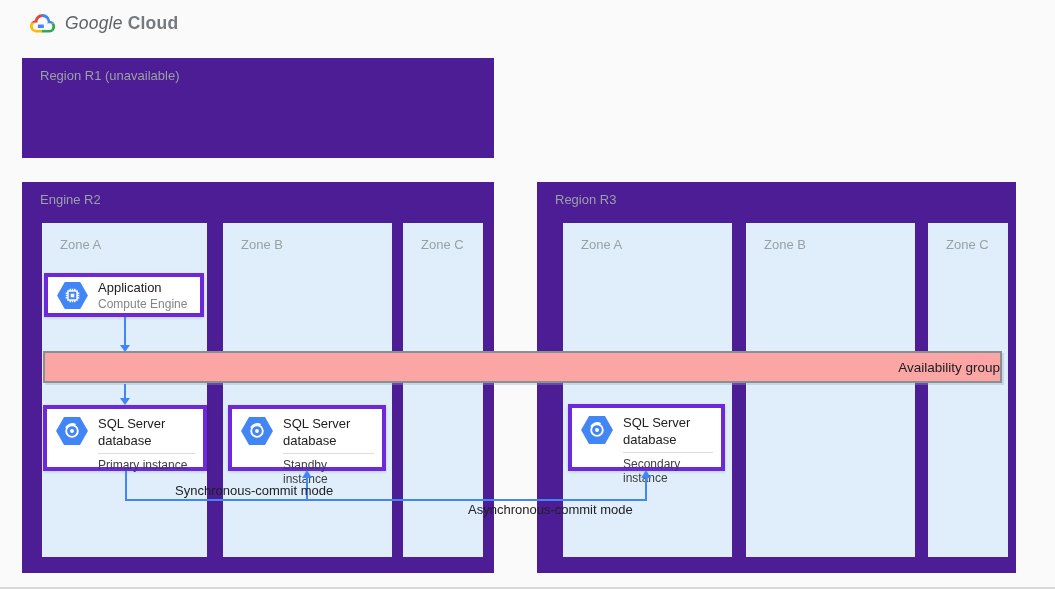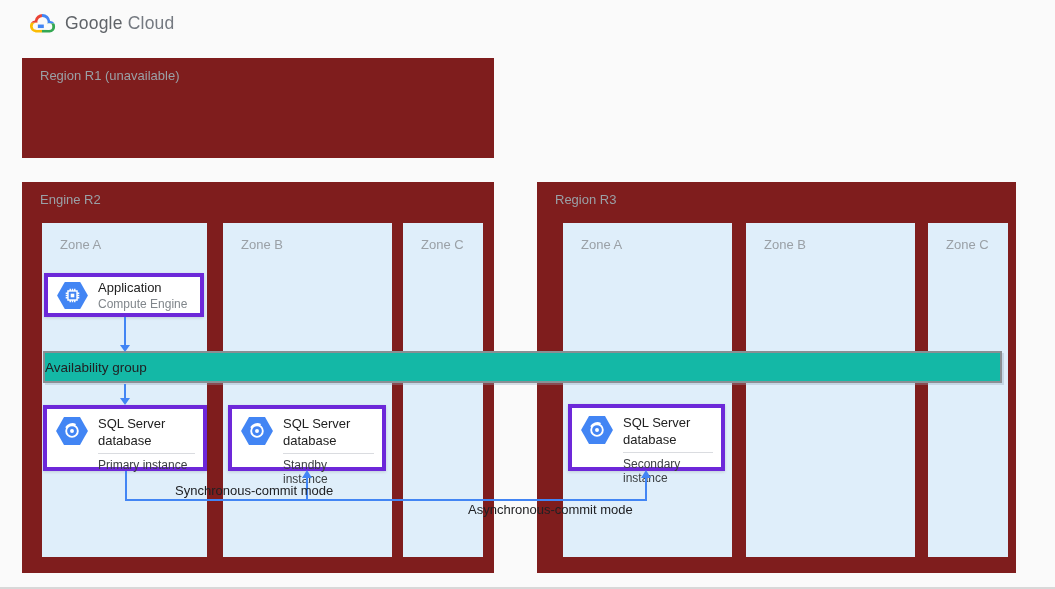--- a/index.html
+++ b/index.html
@@ -5,25 +5,25 @@
   html,body{margin:0;padding:0;background:#fff;}
   .canvas{
     position:relative; width:1055px; height:589px; background:#fafafa;
     font-family:"Liberation Sans", sans-serif; overflow:hidden;
   }
   .canvas::after{content:""; position:absolute; left:0; bottom:0; width:100%; height:2px; background:#d8d8d8;}
 
   
   .logo{position:absolute; left:29px; top:12px; display:flex; align-items:center; gap:9px;}
   .logo-text{font-size:17.5px; color:#5f6368; letter-spacing:.2px;}
-  .logo-text .lg{color:#5f6368; font-weight:500;}
-  .logo-text .lc{color:#747980; font-weight:400;}
-
-  
-  .region{position:absolute; background:#7f1d1d;}
+  .logo-text .lg{color:#5f6368; font-weight:500;font-style:italic;}
+  .logo-text .lc{color:#747980; font-weight:700;}
+
+  
+  .region{position:absolute; background:#4c1d95;}
   .region-r1{left:22px; top:58px;  width:472px; height:100px;}
   .region-r2{left:22px; top:182px; width:472px; height:391px;}
   .region-r3{left:537px; top:182px; width:479px; height:391px;}
   .region-label{position:absolute; left:18px; top:10px; font-size:13px; color:#9aa0a6;}
   .zone{position:absolute; top:41px; height:334px; background:#dfeefa;}
   .zone-label{position:absolute; left:18px; top:14px; font-size:13px; color:#9aa0a6;}
   .r2-za{left:20px;  width:165px;}
   .r2-zb{left:201px; width:169px;}
   .r2-zc{left:381px; width:80px;}
   .r3-za{left:26px;  width:169px;}
@@ -40,23 +40,23 @@
   .db1{left:43px;  top:405px; width:164px; height:66px;}
   .db2{left:228px; top:405px; width:158px; height:66px;}
   .db3{left:568px; top:404px; width:157px; height:67px;}
   .db-text{flex:1;}
   .db-title{font-size:13px; color:#212121; line-height:1.3; width:84px;}
   .db-divider{border-top:1px solid #dadce0; margin:3px 0 4px;}
   .db-instance{font-size:12px; color:#3c4043;}
   .hex{flex:0 0 auto;}
 
   
-  .ag-bar{position:absolute; left:43px; top:351px; width:959px; height:32px; background:#14b8a6;
+  .ag-bar{position:absolute; left:43px; top:351px; width:959px; height:32px; background:#fca5a5;
           border:2px solid #8a8f94; box-sizing:border-box; display:flex; align-items:center;
-          justify-content:flex-start; font-size:13.5px; color:#202124;
+          justify-content:flex-end; font-size:13.5px; color:#202124;
           box-shadow:2px 2px 0 rgba(150,170,190,.35);}
 
   
   .edges{position:absolute; left:0; top:0; pointer-events:none;}
   .edge{stroke:#4285f4; stroke-width:2; fill:none;}
   .head{fill:#4285f4;}
   .edge-label{position:absolute; font-size:13px; color:#202124;margin-left:28px;}
   .sync{left:147px; top:483px;}
   .async{left:440px; top:502px;}
 </style>

